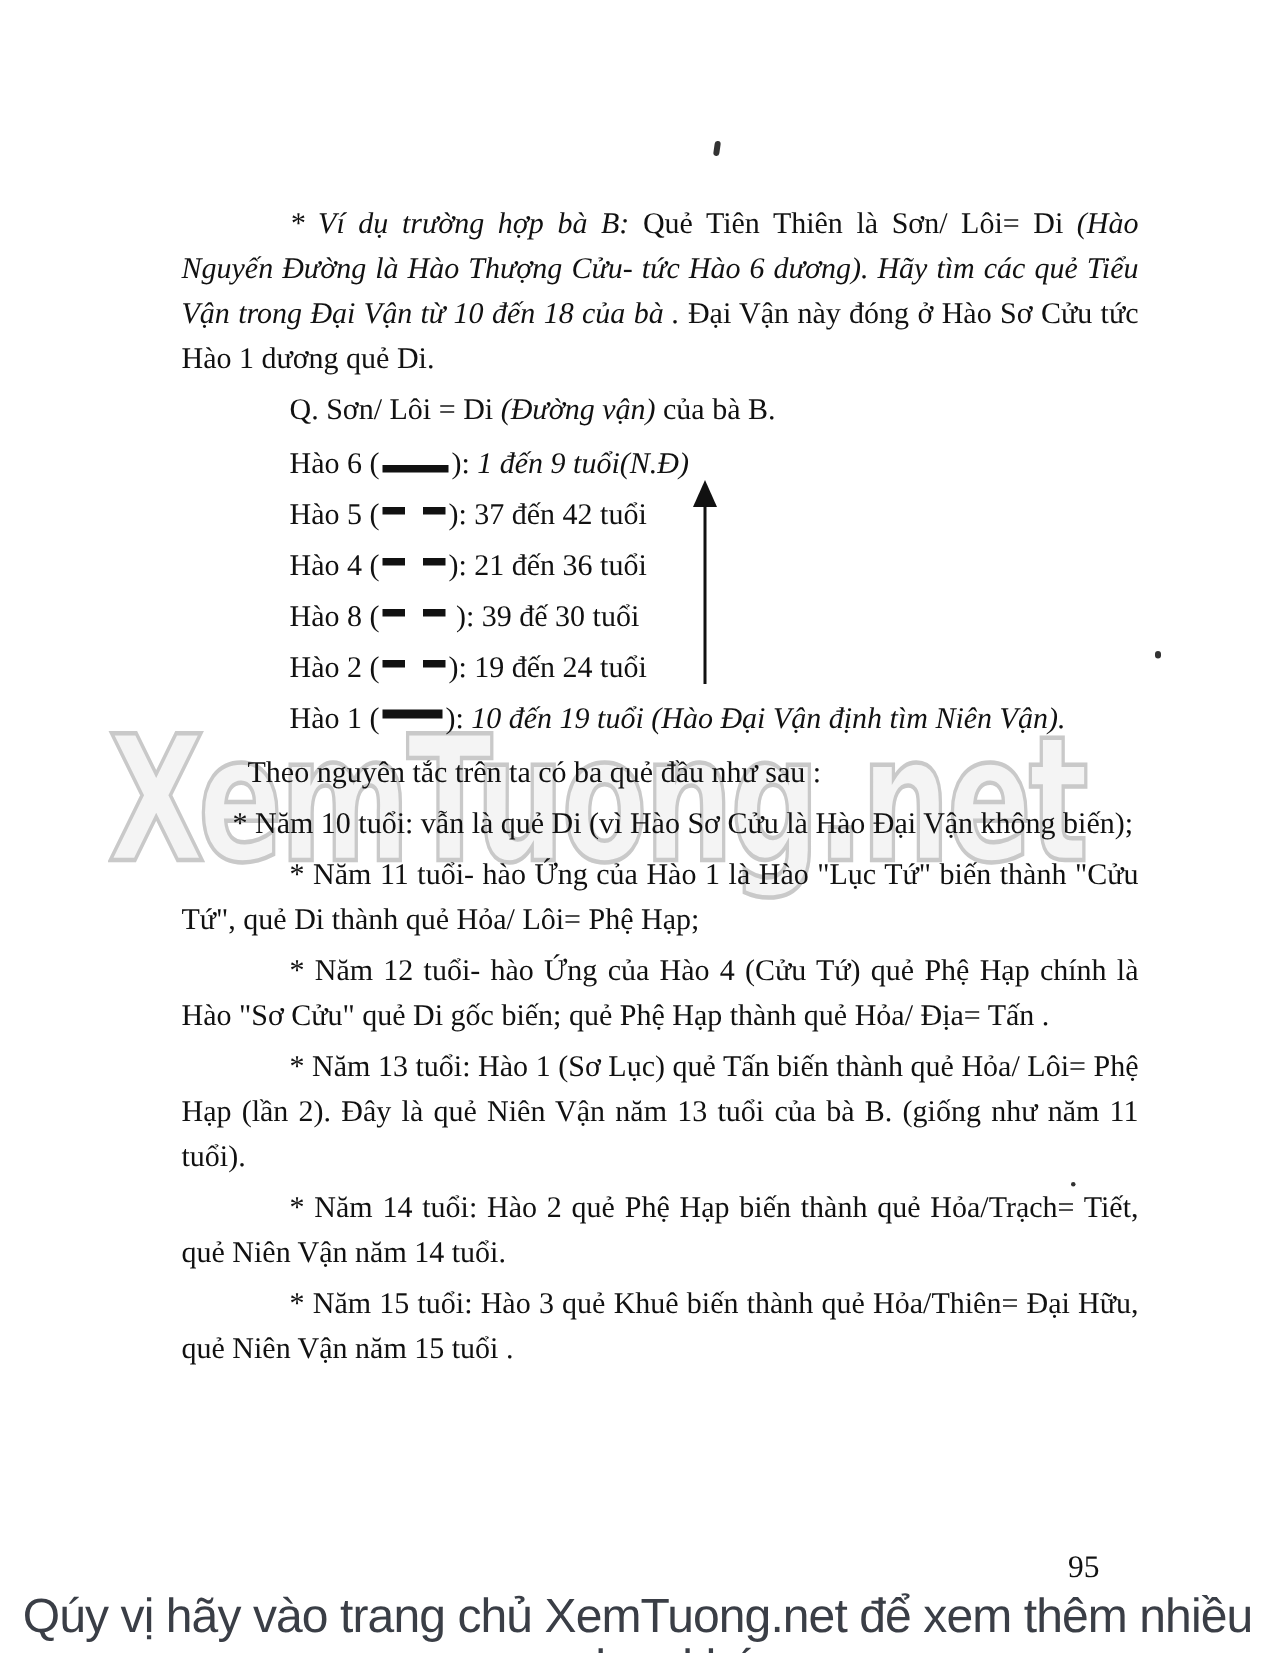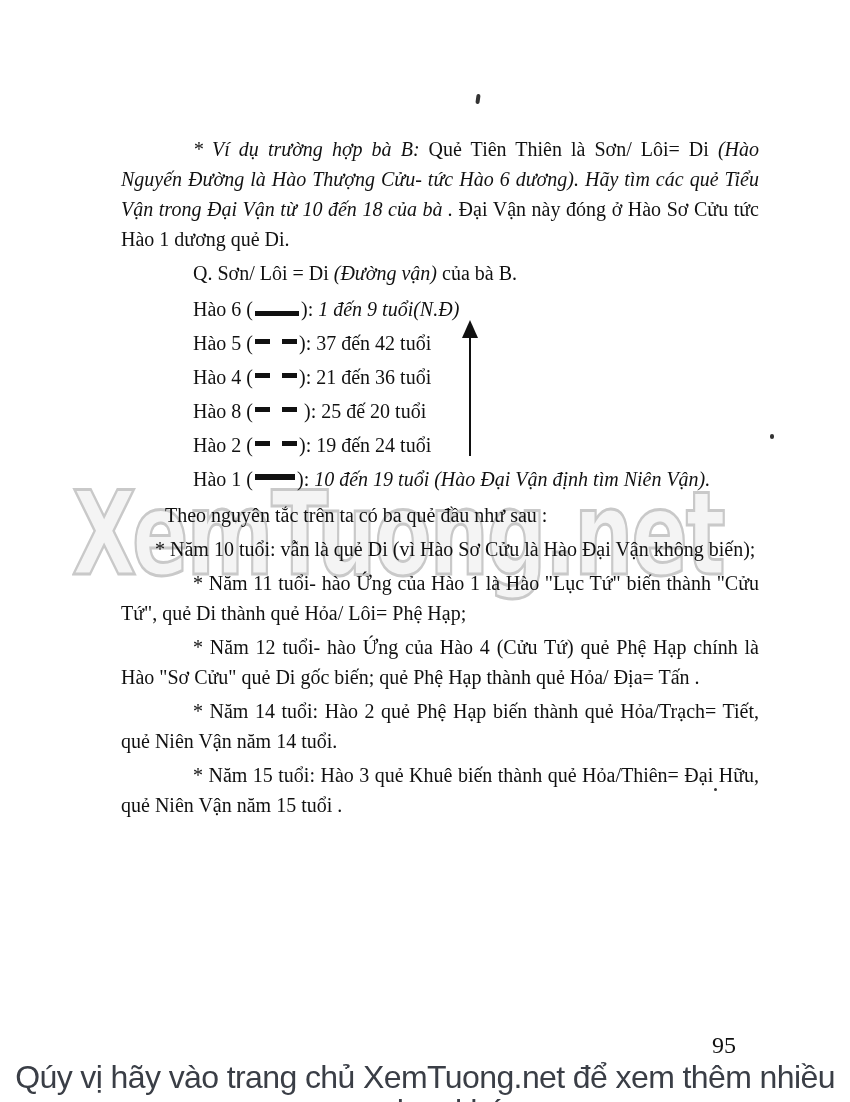--- a/index.html
+++ b/index.html
@@ -38,21 +38,21 @@
   .sym{display:inline-block;background:#111;}
   .sym-yang-low{width:44px;height:5px;vertical-align:baseline;margin:0 2px;}
   .sym-yin{width:42px;height:5px;vertical-align:6px;margin:0 2px;
     background:linear-gradient(to right,#111 0 15px,transparent 15px 27px,#111 27px 42px);}
   .sym-yang{width:40px;height:6px;vertical-align:6px;margin:0 2px;}
   
   .arrow{position:absolute;left:462px;top:320px;width:16px;height:138px;z-index:1;}
   .arrow-head{width:0;height:0;border-left:8px solid transparent;border-right:8px solid transparent;border-bottom:18px solid #111;}
   .arrow-shaft{position:absolute;left:7px;top:16px;width:2px;height:120px;background:#111;}
   
-  .page-number{position:absolute;left:712px;top:1032px;font-size:24px;z-index:1;}
+  .page-number{position:absolute;left:712px;top:1032px;font-size:21px;z-index:1;}
   .footer{
     position:absolute;left:0;right:0;top:1060px;z-index:1;
     text-align:center;
     font-family:"Liberation Sans", sans-serif;
     font-size:32px;line-height:34px;letter-spacing:-0.6px;
     color:#3a3e46;
   }
   .footer a{color:#3a3e46;text-decoration:none;}
   
   .speck{position:absolute;background:#333;z-index:1;}
@@ -70,29 +70,30 @@
   <div class="content">
 
     <p class="p-indent"><span class="it">* Ví dụ trường hợp bà B: </span><span>Quẻ Tiên Thiên là Sơn/ Lôi= Di </span><span class="it">(Hào Nguyến Đường là Hào Thượng Cửu- tức Hào 6 dương). Hãy tìm các quẻ Tiểu Vận trong Đại Vận từ 10 đến 18 của bà . </span><span>Đại Vận này đóng ở Hào Sơ Cửu tức Hào 1 dương quẻ Di.</span></p>
 
     <p class="p-indent"><span>Q. Sơn/ Lôi = Di </span><span class="it">(Đường vận)</span><span> của bà B.</span></p>
 
     <div class="hao-list" style="text-indent:72px;">
       <div class="hao-row"><span>Hào 6 (</span><span class="sym sym-yang-low"></span><span>): </span><span class="it">1 đến 9 tuổi(N.Đ)</span></div>
       <div class="hao-row"><span>Hào 5 (</span><span class="sym sym-yin"></span><span>): 37 đến 42 tuổi</span></div>
       <div class="hao-row"><span>Hào 4 (</span><span class="sym sym-yin"></span><span>): 21 đến 36 tuổi</span></div>
-      <div class="hao-row"><span>Hào 8 (</span><span class="sym sym-yin"></span><span> ): 25 đế 20 tuổi</span></div>
+      <div class="hao-row"><span>Hào 8 (</span><span class="sym sym-yin"></span><span> ): 39 đế 30 tuổi</span></div>
       <div class="hao-row"><span>Hào 2 (</span><span class="sym sym-yin"></span><span>): 19 đến 24 tuổi</span></div>
       <div class="hao-row"><span>Hào 1 (</span><span class="sym sym-yang"></span><span>): </span><span class="it">10 đến 19 tuổi (Hào Đại Vận định tìm Niên Vận).</span></div>
     </div>
 
     <p class="p-theo">Theo nguyên tắc trên ta có ba quẻ đầu như sau :</p>
     <p class="p-n10">* Năm 10 tuổi: vẫn là quẻ Di (vì Hào Sơ Cửu là Hào Đại Vận không biến);</p>
     <p class="p-indent">* Năm 11 tuổi- hào Ứng của Hào 1 là Hào "Lục Tứ" biến thành "Cửu Tứ", quẻ Di thành quẻ Hỏa/ Lôi= Phệ Hạp;</p>
     <p class="p-indent">* Năm 12 tuổi- hào Ứng của Hào 4 (Cửu Tứ) quẻ Phệ Hạp chính là Hào "Sơ Cửu" quẻ Di gốc biến; quẻ Phệ Hạp thành quẻ Hỏa/ Địa= Tấn .</p>
+    <p class="p-indent">* Năm 13 tuổi: Hào 1 (Sơ Lục) quẻ Tấn biến thành quẻ Hỏa/ Lôi= Phệ Hạp (lần 2). Đây là quẻ Niên Vận năm 13 tuổi của bà B. (giống như năm 11 tuổi).</p>
     <p class="p-indent">* Năm 14 tuổi: Hào 2 quẻ Phệ Hạp biến thành quẻ Hỏa/Trạch= Tiết, quẻ Niên Vận năm 14 tuổi.</p>
     <p class="p-indent">* Năm 15 tuổi: Hào 3 quẻ Khuê biến thành quẻ Hỏa/Thiên= Đại Hữu, quẻ Niên Vận năm 15 tuổi .</p>
 
   </div>
 
   <div class="arrow">
     <div class="arrow-head"></div>
     <div class="arrow-shaft"></div>
   </div>
 

